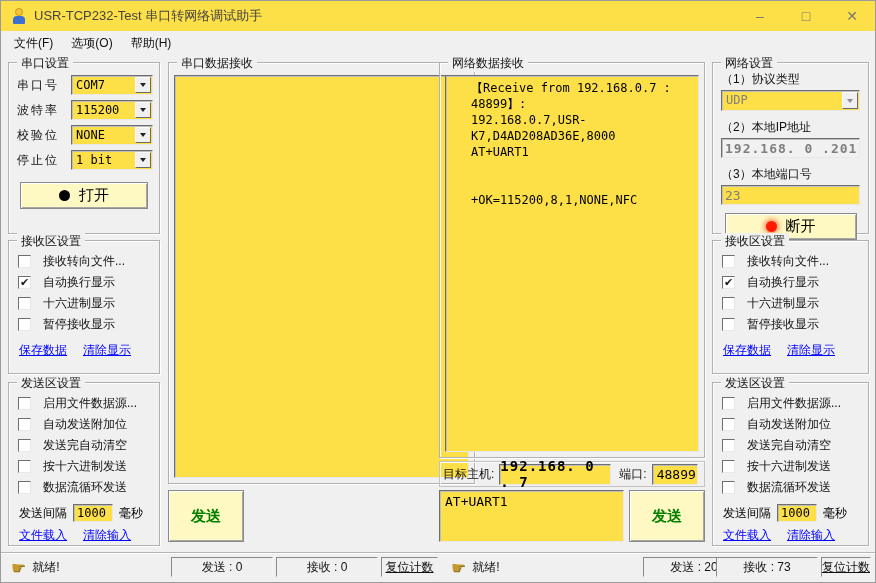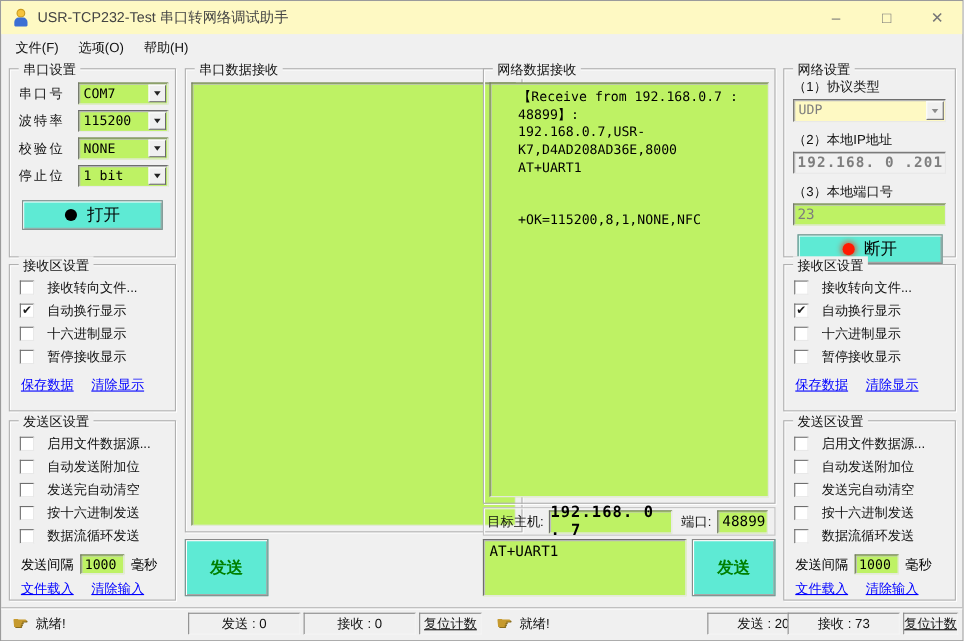--- a/index.html
+++ b/index.html
@@ -1,49 +1,49 @@
 <!DOCTYPE html>
 <html><head>
 <meta charset="utf-8">
 <style>
   * { margin:0; padding:0; box-sizing:border-box; }
   body { font-family:"Liberation Sans","DejaVu Sans",sans-serif; background:#d8d8d8; }
   .window { position:relative; width:876px; height:583px; border:1px solid #9b9b9b; background:#f0f0f0; overflow:hidden; }
 
   
-  .titlebar { height:30px; background:#fef9c3; display:flex; align-items:center; }
+  .titlebar { height:30px; background:#fde047; display:flex; align-items:center; }
   .app-icon { position:relative; width:16px; height:16px; margin:0 7px 0 10px; flex:0 0 auto; }
   .app-icon .head { position:absolute; left:4px; top:0; width:8px; height:8px; border-radius:50%; background:#f5c33b; border:1px solid #c89a1e; }
   .app-icon .body { position:absolute; left:2px; top:8px; width:12px; height:8px; border-radius:4px 4px 1px 1px; background:#3b6fd4; }
   .title-text { font-size:13px; color:#444; }
   .win-controls { margin-left:auto; display:flex; height:100%; }
   .win-btn { width:46px; display:flex; align-items:center; justify-content:center; color:#777; font-size:14px; cursor:default; }
 
   
   .menubar { height:25px; display:flex; align-items:center; padding-left:4px; font-size:12px; color:#111; }
   .menu-item { padding:4px 9px; }
 
   .main { position:relative; height:496px; }
 
   
   .groupbox { position:absolute; border:1px solid #b0b0b0; box-shadow:1px 1px 0 #ffffff, inset 1px 1px 0 #fdfdfd; }
   .gb-label { position:absolute; top:-8px; left:8px; background:#f0f0f0; padding:0 4px; font-size:12px; color:#111; white-space:nowrap; }
 
-  .sunken { background:#bef264; border:1px solid; border-color:#6e6e6e #e8e8e8 #e8e8e8 #6e6e6e; box-shadow:inset 1px 1px 0 #bdbdbd; }
-  .btn3d { background:#5eead4; border:1px solid #8a8a8a; box-shadow:inset 1px 1px 0 #ffffff, inset -1px -1px 0 #a7a7a7; cursor:default;font-family:Liberation Mono, monospace; }
+  .sunken { background:#fde047; border:1px solid; border-color:#6e6e6e #e8e8e8 #e8e8e8 #6e6e6e; box-shadow:inset 1px 1px 0 #bdbdbd; }
+  .btn3d { background:#fef9c3; border:1px solid #8a8a8a; box-shadow:inset 1px 1px 0 #ffffff, inset -1px -1px 0 #a7a7a7; cursor:default;font-family:Liberation Mono, monospace; }
 
   
   .ss-row { display:flex; align-items:center; margin:5px 6px 0 8px; height:20px; }
   .ss-label { width:54px; font-size:12px; letter-spacing:2px; color:#111; flex:0 0 auto; }
   .combo { position:relative; flex:1; height:20px; font-size:12px; }
   .combo-text { position:absolute; left:4px; top:2px; right:18px; white-space:nowrap; overflow:hidden; font-family:"DejaVu Sans Mono","Liberation Mono",monospace; font-size:12px; color:#000; }
   .combo-btn { position:absolute; top:1px; right:1px; bottom:1px; width:16px; background:#f0f0f0; border:1px solid; border-color:#fdfdfd #6a6a6a #6a6a6a #fdfdfd; display:flex; align-items:center; justify-content:center; }
   .tri-down { width:0; height:0; border-left:3px solid transparent; border-right:3px solid transparent; border-top:4px solid #222; }
   .combo.disabled .combo-text { color:#7e7e7e; }
-  .combo.disabled { background:#fef9c3; }
+  .combo.disabled { background:#fde047; }
   .combo.disabled .tri-down { border-top-color:#8b8b8b; }
 
   .big-btn { display:flex; align-items:center; justify-content:center; gap:9px; margin:12px auto 0; width:128px; height:27px; font-size:15px; color:#000; }
   .dot-black { width:11px; height:11px; border-radius:50%; background:#000; }
   .dot-red { width:11px; height:11px; border-radius:50%; background:#ff1a00; box-shadow:0 0 5px 2px rgba(255,40,0,.55); }
 
   
   .cb-row { display:flex; align-items:center; gap:12px; margin:0 0 0 9px; height:21px; }
   .cb-box { width:13px; height:13px; flex:0 0 auto; background:#fff; border:1px solid; border-color:#6e6e6e #e8e8e8 #e8e8e8 #6e6e6e; font-size:11px; line-height:11px; text-align:center; color:#1a1a1a; }
   .cb-label { font-size:12px; color:#111; white-space:nowrap; }

